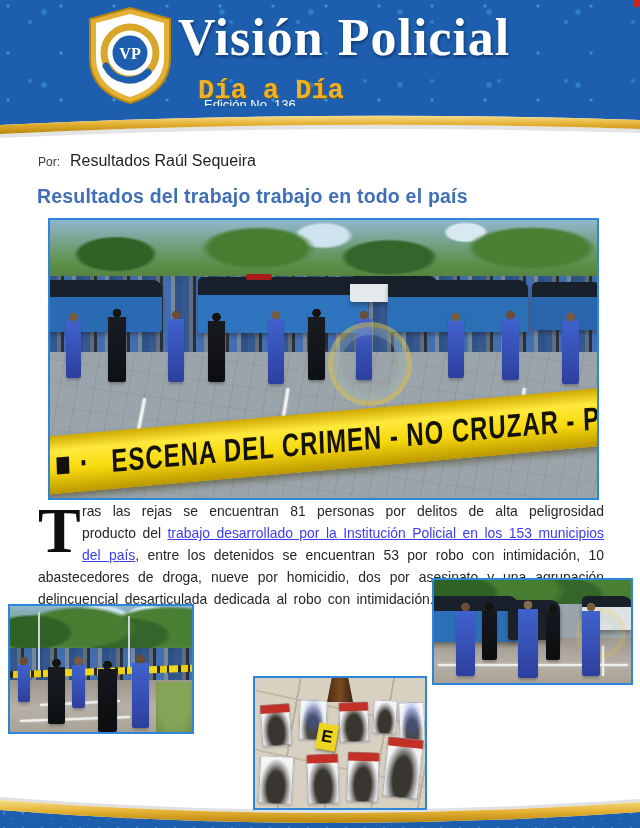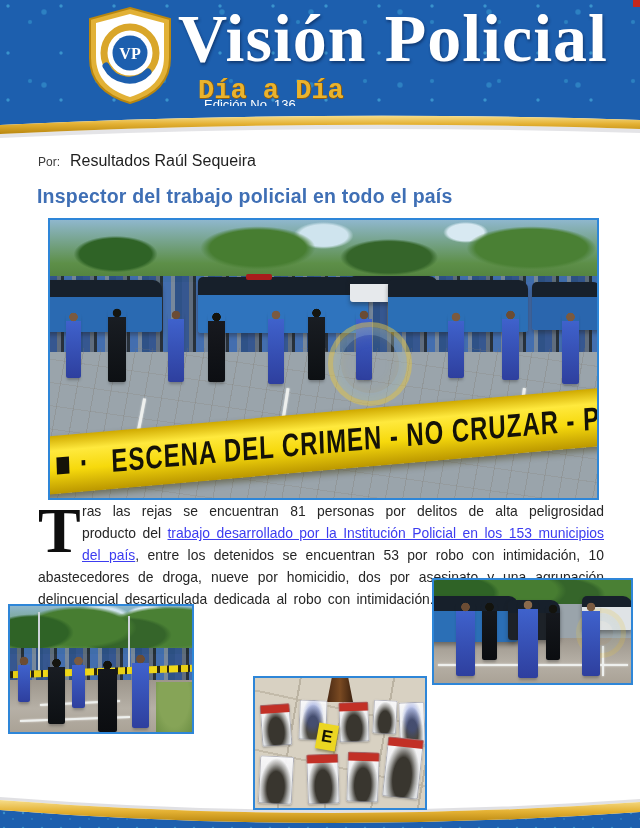--- a/index.html
+++ b/index.html
@@ -18,21 +18,21 @@
       radial-gradient(circle at 8px 6px,  rgba(80,190,230,.55) 1px, transparent 2.2px),
       radial-gradient(circle at 30px 22px,rgba(60,170,215,.45) 1.4px, transparent 2.6px),
       radial-gradient(circle at 18px 40px,rgba(90,200,235,.35) 1px, transparent 2px),
       radial-gradient(circle at 44px 12px,rgba(70,180,225,.4) 2px, transparent 3.4px);
     background-size:53px 47px,67px 59px,41px 37px,89px 73px;}
   .curve-svg{position:absolute;left:0;top:106px;width:640px;height:36px;display:block;}
   .corner-mark{position:absolute;left:633px;top:0;width:7px;height:7px;background:#c5271d;}
   .logo{position:absolute;left:84px;top:6px;width:92px;height:100px;}
   .logo-vp{font-family:"Liberation Serif",serif;font-weight:bold;}
   .m-title{position:absolute;left:178px;top:8px;width:440px;height:62px;
-    font-family:"Liberation Serif",serif;font-weight:bold;font-size:68px;line-height:60px;
+    font-family:"Liberation Serif",serif;font-weight:bold;font-size:52px;line-height:60px;
     color:#fff;text-shadow:1px 2px 3px rgba(0,10,40,.45);white-space:nowrap;letter-spacing:1px;}
   .m-sub{position:absolute;left:198px;top:76px;font-family:Liberation Mono, monospace;
     font-weight:bold;font-size:27px;color:#eab32d;
     text-shadow:0 1px 0 #8a5c10,1px 0 0 #8a5c10;white-space:nowrap;}
   .m-edition{position:absolute;left:204px;top:97px;font-size:13px;color:#fff;white-space:nowrap;}
   .m-date{position:absolute;left:451px;top:103px;font-size:14px;font-weight:bold;color:#fff;white-space:nowrap;}
   
   .byline{position:absolute;left:38px;top:152px;color:#1f1f1f;}
   .byline .pre{font-size:12px;color:#3a3a3a;margin-right:10px;}
   .byline .name{font-size:16px;}
@@ -143,21 +143,21 @@
     <rect x="0" y="0" width="640" height="36" fill="#ffffff"></rect>
     <path d="M0,28 Q320,12.5 640,23 L640,27 Q320,17 0,32 Z" fill="rgba(120,120,135,.20)"></path>
     <path d="M0,0 H640 V14 Q320,3.5 0,19 Z" fill="#1d5fae"></path>
     <path d="M0,19 Q320,3.5 640,14 L640,23 Q320,12.5 0,28 Z" fill="url(#goldgrad)"></path>
   </svg>
   <div class="corner-mark"></div>
 
   <div class="byline">
     <span class="pre">Por:</span><span class="name">Resultados Raúl Sequeira</span>
   </div>
-  <h1 class="headline">Inspector del trabajo policial en todo el país</h1>
+  <h1 class="headline">Resultados del trabajo trabajo en todo el país</h1>
 
   <div class="photo ph-main">
     <div class="abs trees" style="left:0;top:0;width:547px;height:62px"></div>
     <div class="abs crowdband" style="left:0;top:56px;width:547px;height:76px"></div>
     <div class="abs pave pave-tx" style="left:0;top:128px;width:547px;height:150px"></div>
 
     <div class="abs truck" style="left:-6px;top:60px;width:118px;height:52px;--tc:#2a6ab2"></div>
     <div class="abs truck" style="left:148px;top:57px;width:170px;height:56px;--tc:#2f74be"></div>
     <div class="abs truck" style="left:300px;top:56px;width:88px;height:26px;--tc:#e6e9ec"></div>
     <div class="abs truck" style="left:338px;top:60px;width:140px;height:52px;--tc:#2b6fb6"></div>

